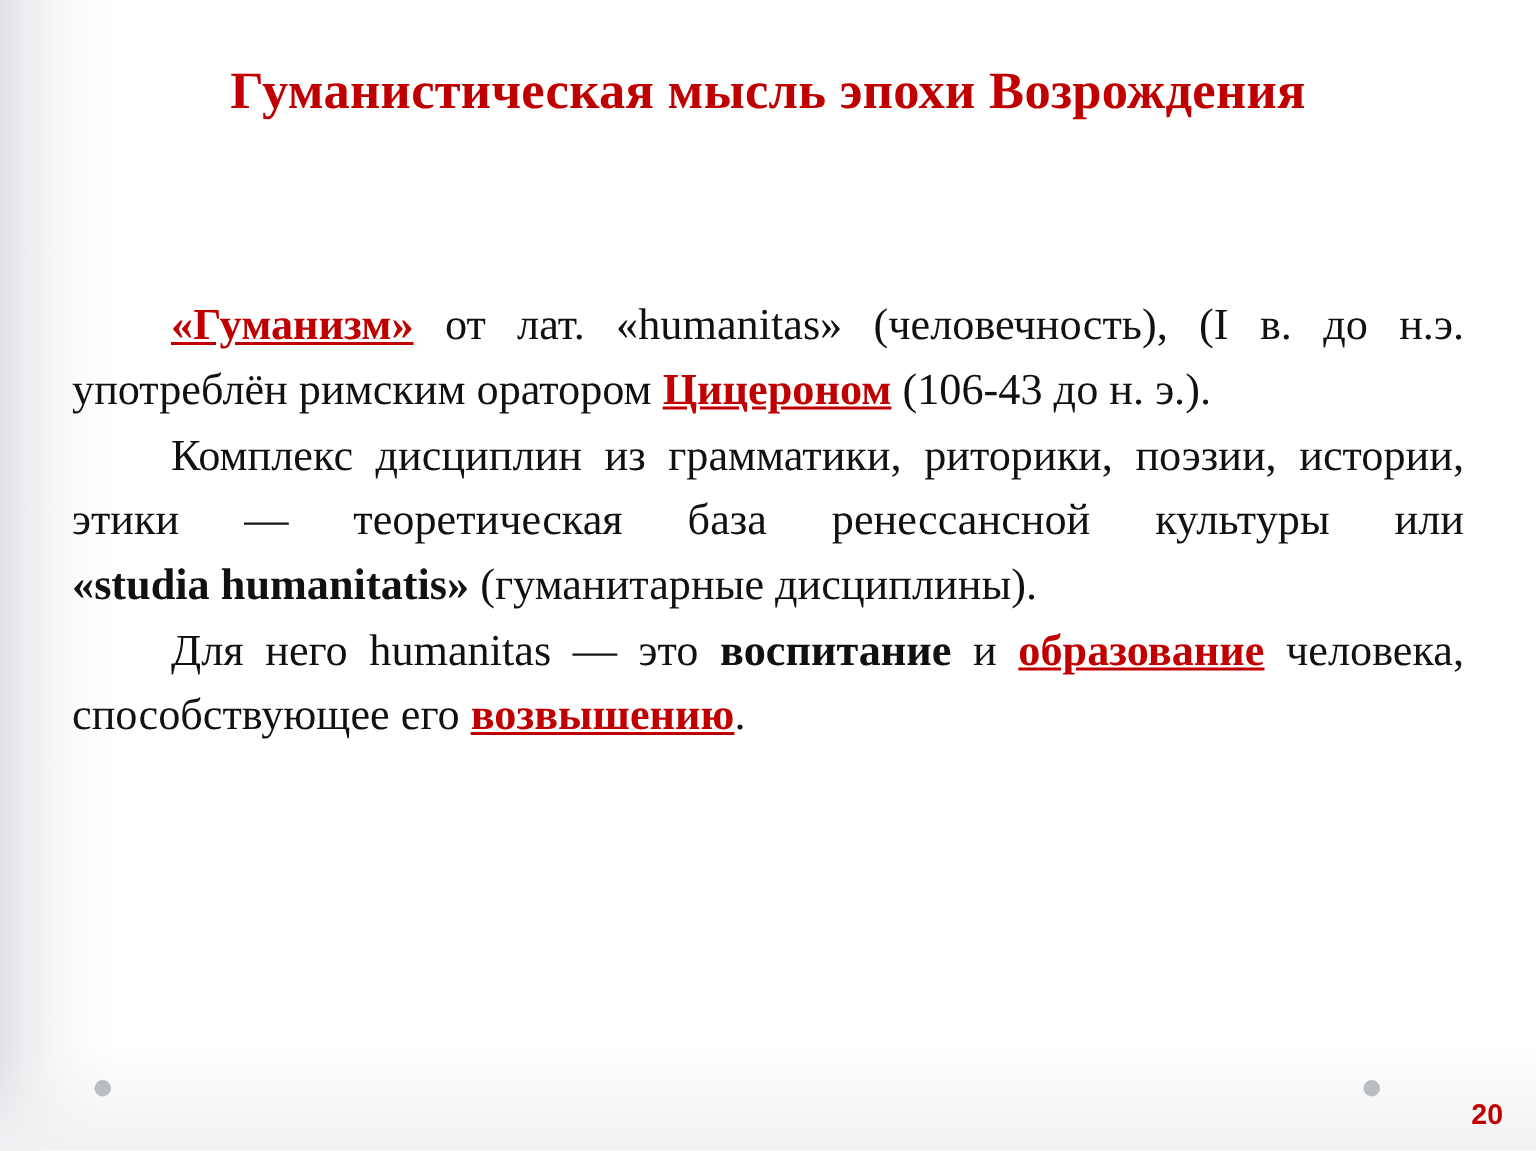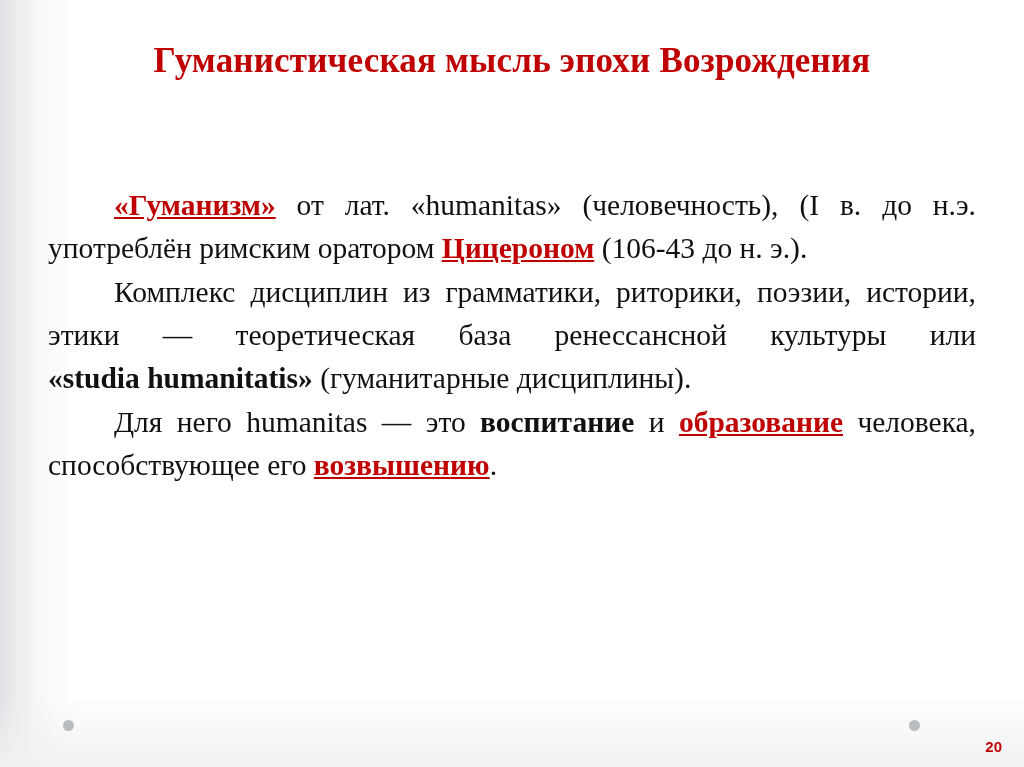--- a/index.html
+++ b/index.html
@@ -64,21 +64,21 @@
     left: 48px;
     top: 180px;
     width: 928px;
     font-size: 29.5px;
     line-height: 1.47;
     color: #111111;
     text-align: justify;
   }
 
   .para {
-    margin: 4px 0 0 0;
+    margin: 16px 0 0 0;
     text-indent: 66px;
     text-align: justify;
     text-justify: inter-word;
   }
   .para + .para {
     margin-top: 0;
   }
   .hl-under {
     color: #c00000;
     font-weight: bold;
@@ -101,21 +101,21 @@
   .dot-left  { left: 63px;  bottom: 36px; }
   .dot-mid   { left: 909px; bottom: 36px; }
 
   .page-num {
     position: absolute;
     right: 22px;
     bottom: 12px;
     color: #c00000;
     font-family: "Liberation Sans", sans-serif;
     font-weight: bold;
-    font-size: 15px;
+    font-size: 19px;
   }
 </style>
 </head>
 <body>
 
 <div class="slide">
 
   <div class="left-edge"></div>
   <div class="bottom-edge"></div>
 

